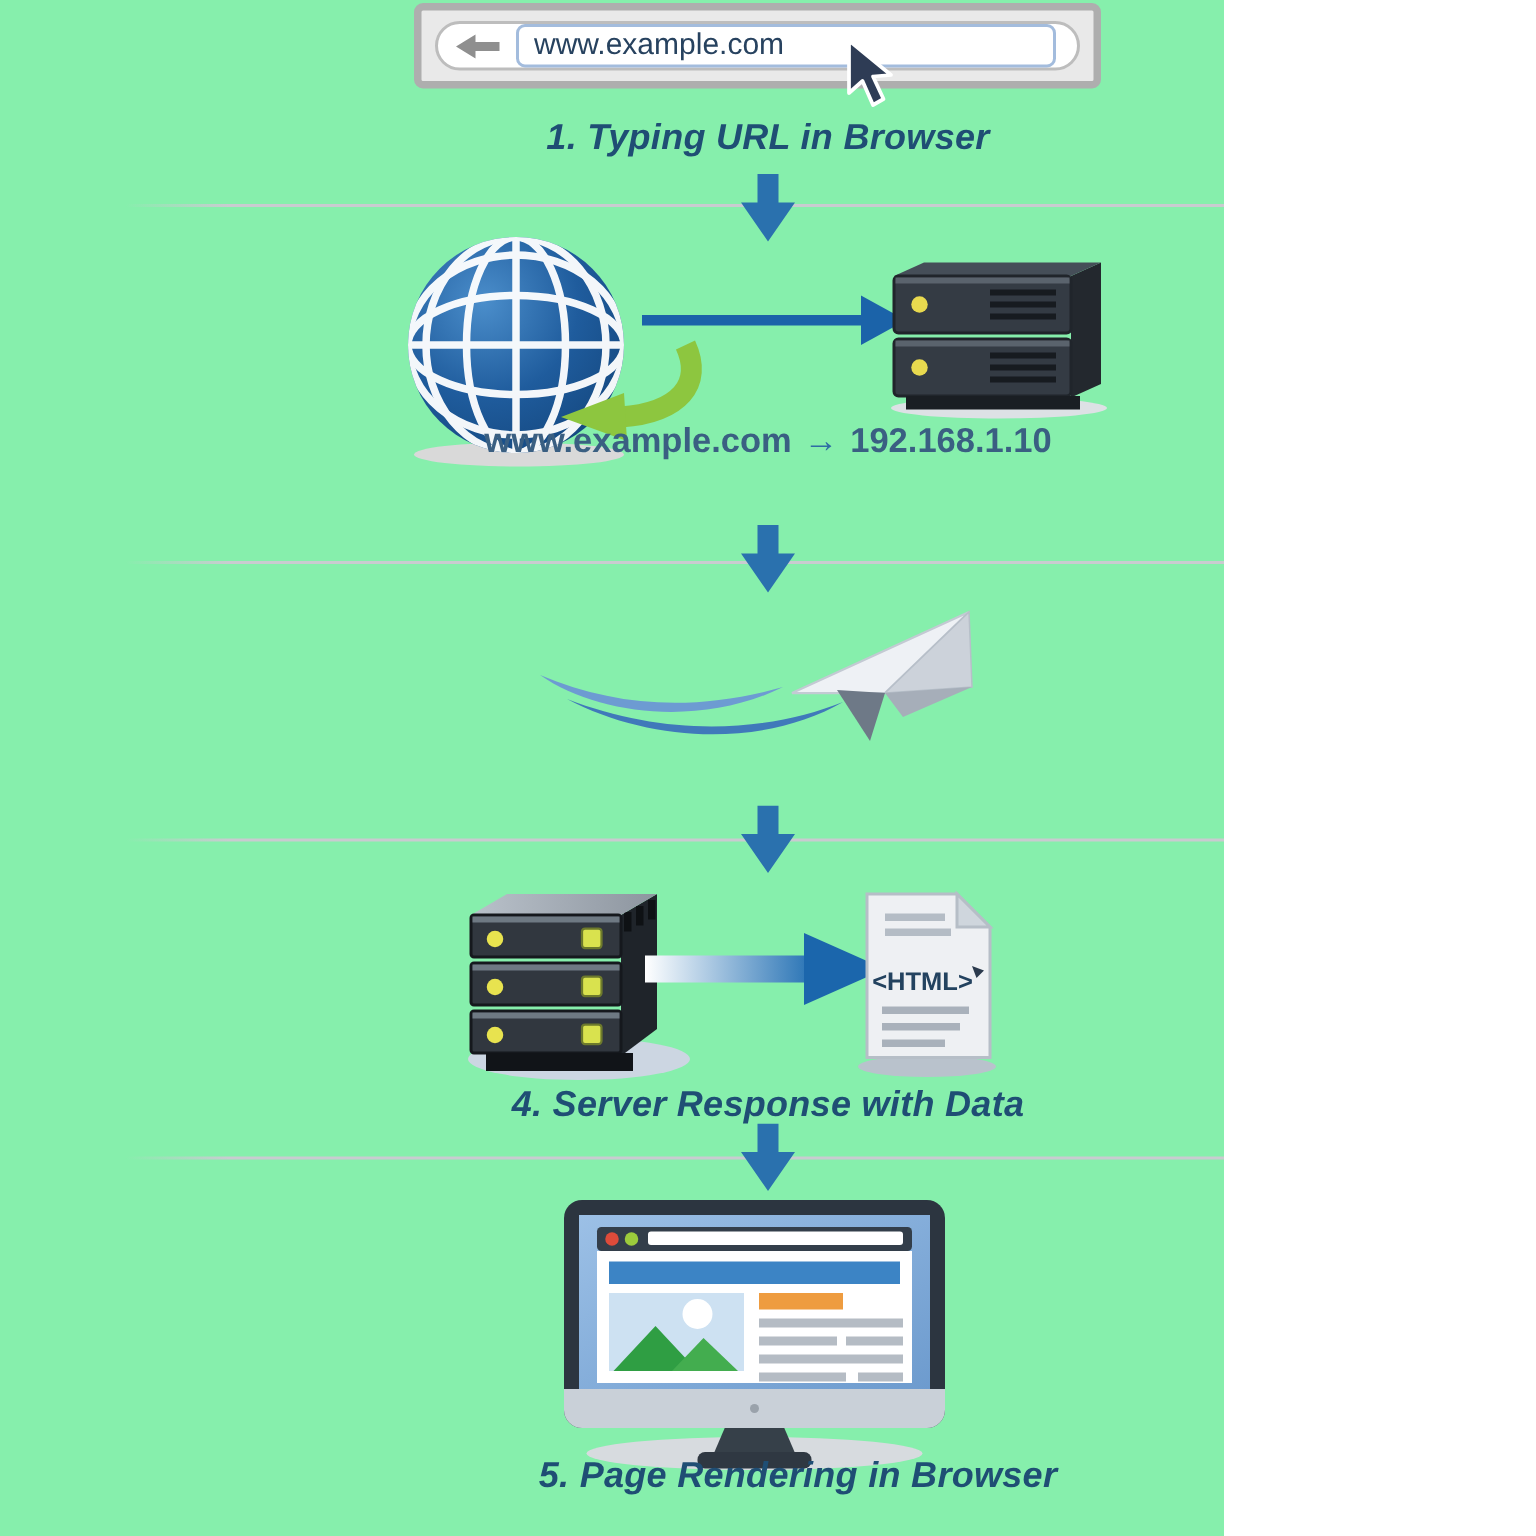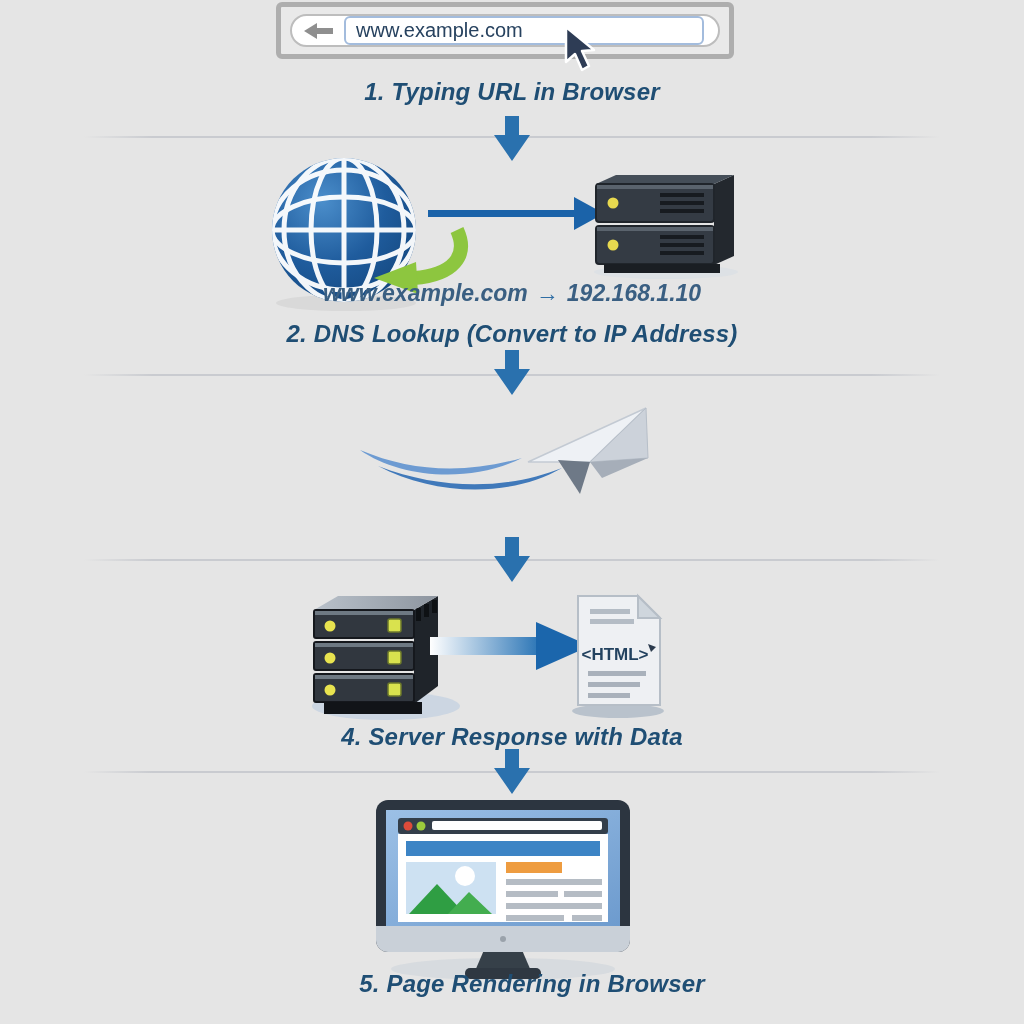--- a/index.html
+++ b/index.html
@@ -1,16 +1,16 @@
 <!DOCTYPE html>
 <html><head>
 <meta charset="utf-8">
 <style>
   html,body{margin:0;padding:0;background:#ffffff;}
-  .canvas{position:relative;width:1024px;height:1024px;background:#e5e5e5;overflow:hidden;
+  .canvas{position:relative;width:816px;height:1024px;background:#86efac;overflow:hidden;
           font-family:"Liberation Sans",sans-serif;}
   .abs{position:absolute;}
 
   
   .step-label{position:absolute;left:0;width:1024px;text-align:center;
               font-size:24px;font-weight:bold;color:#1f4e74;letter-spacing:.2px;font-style:italic;}
 
   
   .divider{position:absolute;left:84px;width:856px;height:2px;
            background:linear-gradient(to right,rgba(201,203,208,0),#c9cbd0 8%,#c9cbd0 92%,rgba(201,203,208,0));}
@@ -23,21 +23,21 @@
                  background:#e9e9e9;border:5px solid #aeaeae;border-radius:6px;box-sizing:border-box;}
   .browser-pill{position:absolute;left:9px;right:9px;top:7px;bottom:7px;background:#ffffff;
                 border:2px solid #bdbdbd;border-radius:22px;display:flex;align-items:center;box-sizing:border-box;}
   .url-input{flex:1;margin:0 14px 0 10px;height:29px;border:2px solid #a3bcdd;border-radius:6px;
              font-family:"Liberation Sans",sans-serif;font-size:20px;color:#27425f;
              padding:0 10px;box-sizing:border-box;background:#ffffff;outline:none;}
   .back-btn{margin-left:12px;width:30px;height:20px;border:none;background:none;padding:0;cursor:pointer;}
 
   
   .mapping-line{position:absolute;top:280px;left:0;width:1024px;text-align:center;
-                font-size:23px;font-weight:bold;color:#3a5f82;font-style:italic;}
+                font-size:23px;font-weight:bold;color:#3a5f82;}
   .mapping-arrow{color:#2e6da4;padding:0 8px;}
 
   
   .svgblock{position:absolute;}
 </style>
 </head>
 <body>
 
 <div class="canvas">
 
@@ -112,21 +112,20 @@
       <rect x="74" y="65" width="44" height="4"></rect>
         <rect x="74" y="73" width="44" height="4"></rect>
         <rect x="74" y="81" width="44" height="4"></rect>
     </g>
     <rect x="18" y="94" width="116" height="9" fill="#1a1e23"></rect>
   </svg>
 
   <div class="mapping-line">
     <span>www.example.com</span><span class="mapping-arrow">→</span><span>192.168.1.10</span>
   </div>
-  <div class="step-label" style="top:320px;">2. DNS Lookup (Convert to IP Address)</div>
 
   <div class="divider" style="top:374px;"></div>
   <svg class="down-arrow" style="top:350px;" viewBox="0 0 40 46">
     <polygon points="13,0 27,0 27,19 38,19 20,45 2,19 13,19" fill="#2a71ae"></polygon>
   </svg>
 
   <svg class="svgblock" style="left:350px;top:400px;" width="310" height="100" viewBox="0 0 310 100">
     <path d="M10,50 C62,72 115,74 172,58 C120,84 50,78 10,50 Z" fill="#6d9bd2"></path>
     <path d="M28,66 C95,92 162,88 212,68 C160,98 85,96 28,66 Z" fill="#4079ba"></path>
     <polygon points="178,62 296,8 240,62" fill="#eef1f5" stroke="#c3cad3" stroke-width="1.5"></polygon>

